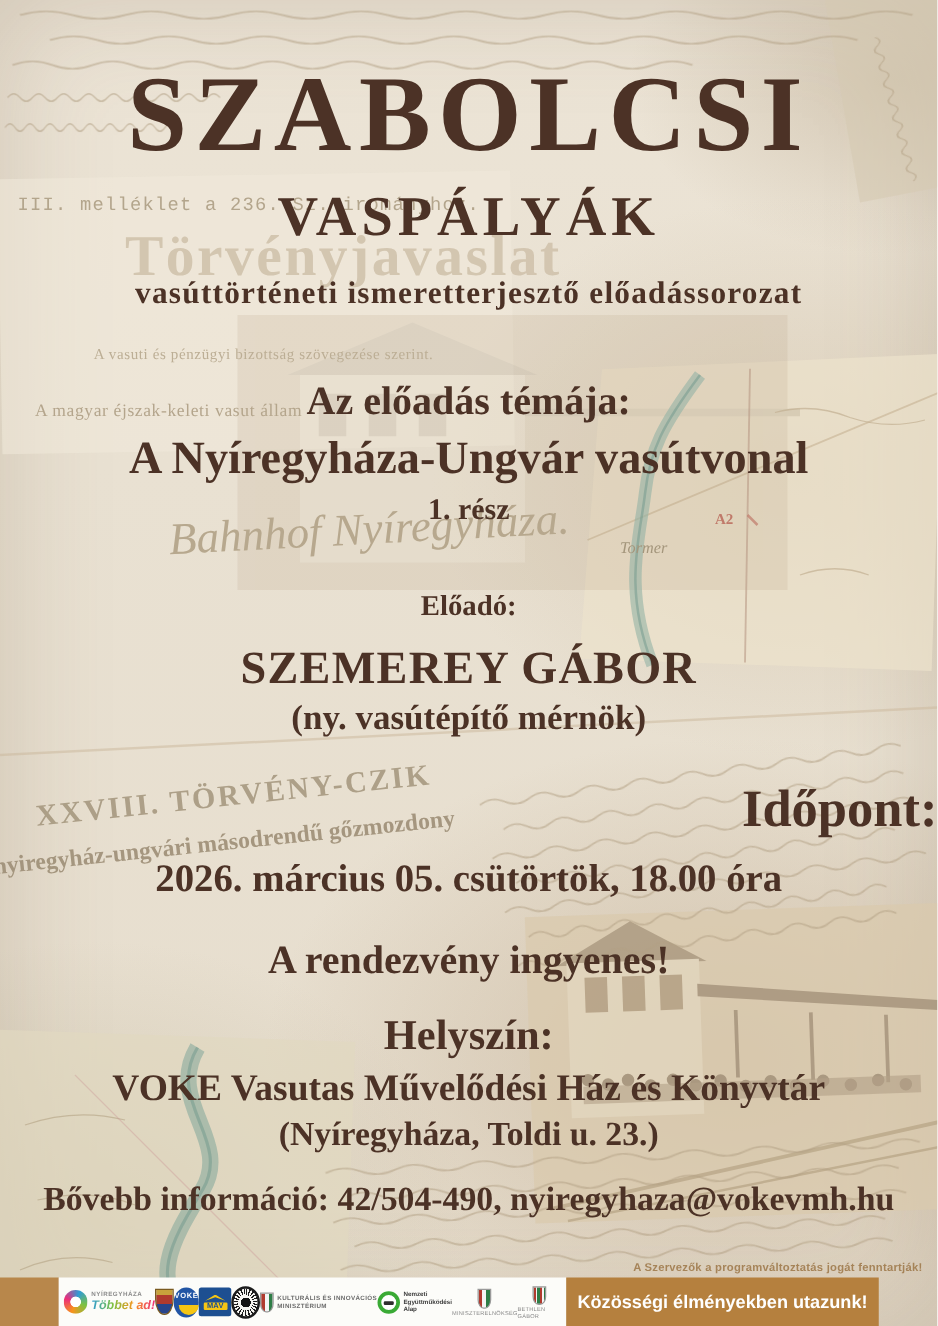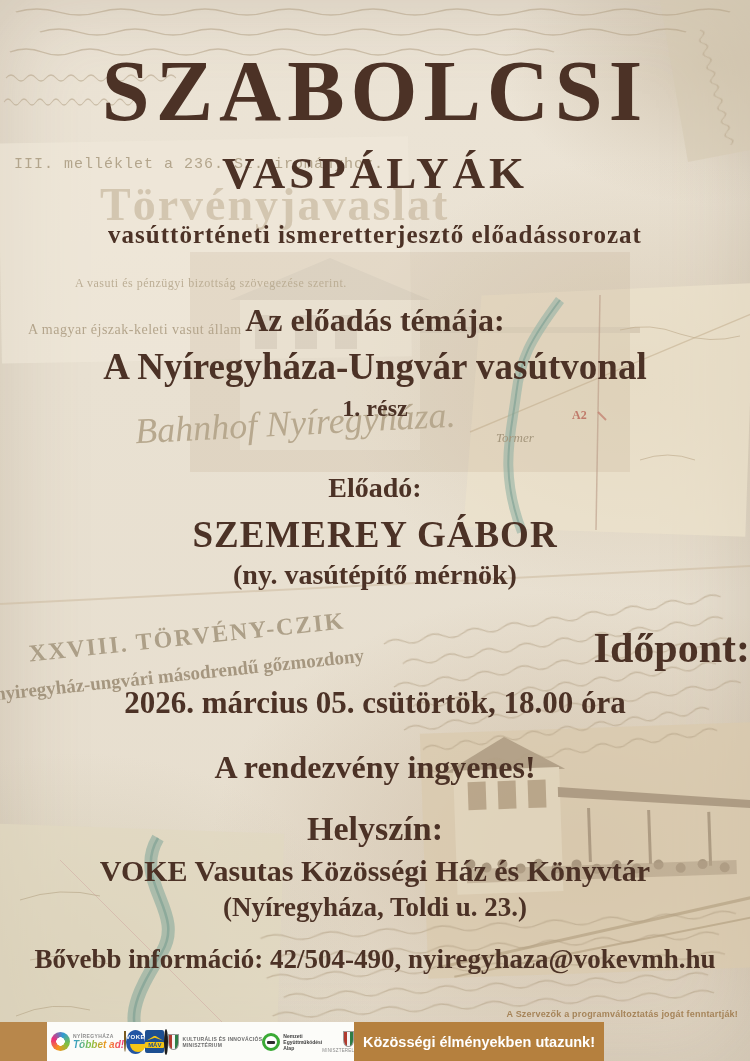--- a/index.html
+++ b/index.html
@@ -28,36 +28,36 @@
   .line{
     position:absolute;left:0;right:0;text-align:center;
     color:#4c3226;font-weight:bold;line-height:1.05;
   }
   .l-title1{top:46px;font-size:86px;letter-spacing:6px;}
   .l-title2{top:150px;font-size:45px;letter-spacing:4px;}
   .l-subtitle{top:222px;font-size:25px;letter-spacing:1px;}
   .l-topiclabel{top:304px;font-size:32px;}
   .l-topictitle{top:348px;font-size:37px;}
   .l-topicpart{top:396px;font-size:24px;}
-  .l-preslabel{top:473px;font-size:28px;}
+  .l-preslabel{top:473px;font-size:23px;}
   .l-presname{top:516px;font-size:37px;letter-spacing:1px;}
   .l-presrole{top:560px;font-size:28px;}
   .l-timelabel{top:626px;font-size:42px;text-align:right;}
   .l-timevalue{top:687px;font-size:31px;}
   .l-free{top:751px;font-size:32px;}
   .l-loclabel{top:811px;font-size:34px;}
   .l-locname{top:855px;font-size:30px;}
   .l-locaddr{top:893px;font-size:27px;}
   .l-contact{top:945px;font-size:27px;}
   .l-disclaimer{
     position:absolute;right:12px;top:1009px;text-align:right;
     font:bold 9px "Liberation Sans",sans-serif;color:#a07c4e;opacity:.9;letter-spacing:.2px;
   }
   
-  .footer{position:absolute;left:0;bottom:0;width:604px;height:39px;display:flex;}
+  .footer{position:absolute;left:0;bottom:0;width:703px;height:39px;display:flex;}
   .f-left{width:47px;background:#b8874b;}
   .f-strip{flex:1;background:#fcfcf9;display:flex;align-items:center;justify-content:space-evenly;padding:0 4px;overflow:hidden;}
   .f-slogan{background:#b5803e;color:#fff;display:flex;align-items:center;padding:0 9px;
     font:bold 14.5px "Liberation Sans",sans-serif;white-space:nowrap;}
   .logo{display:flex;align-items:center;gap:3px;flex:0 0 auto;}
   .swirl{width:19px;height:19px;border-radius:50%;
     background:radial-gradient(circle at 50% 50%,#fff 0 4px,transparent 4.5px),
       conic-gradient(from 20deg,#2e9bd6,#7dc242,#f7941d,#ec2d7b,#2e9bd6);}
   .citytext{display:flex;flex-direction:column;line-height:1.1;}
   .cityname{font:bold 5px "Liberation Sans",sans-serif;color:#8c8c8c;letter-spacing:.4px;}
@@ -219,21 +219,21 @@
   <div class="line l-preslabel">Előadó:</div>
   <div class="line l-presname">SZEMEREY GÁBOR</div>
   <div class="line l-presrole">(ny. vasútépítő mérnök)</div>
 
   <div class="line l-timelabel">Időpont:</div>
   <div class="line l-timevalue">2026. március 05. csütörtök, 18.00 óra</div>
 
   <div class="line l-free">A rendezvény ingyenes!</div>
 
   <div class="line l-loclabel">Helyszín:</div>
-  <div class="line l-locname">VOKE Vasutas Közösségi Ház és Könyvtár</div>
+  <div class="line l-locname">VOKE Vasutas Művelődési Ház és Könyvtár</div>
   <div class="line l-locaddr">(Nyíregyháza, Toldi u. 23.)</div>
 
   <div class="line l-contact">Bővebb információ: 42/504-490, nyiregyhaza@vokevmh.hu</div>
 
   <div class="l-disclaimer">A Szervezők a programváltoztatás jogát fenntartják!</div>
 
   <div class="footer">
     <div class="f-left"></div>
 
     <div class="f-strip">

